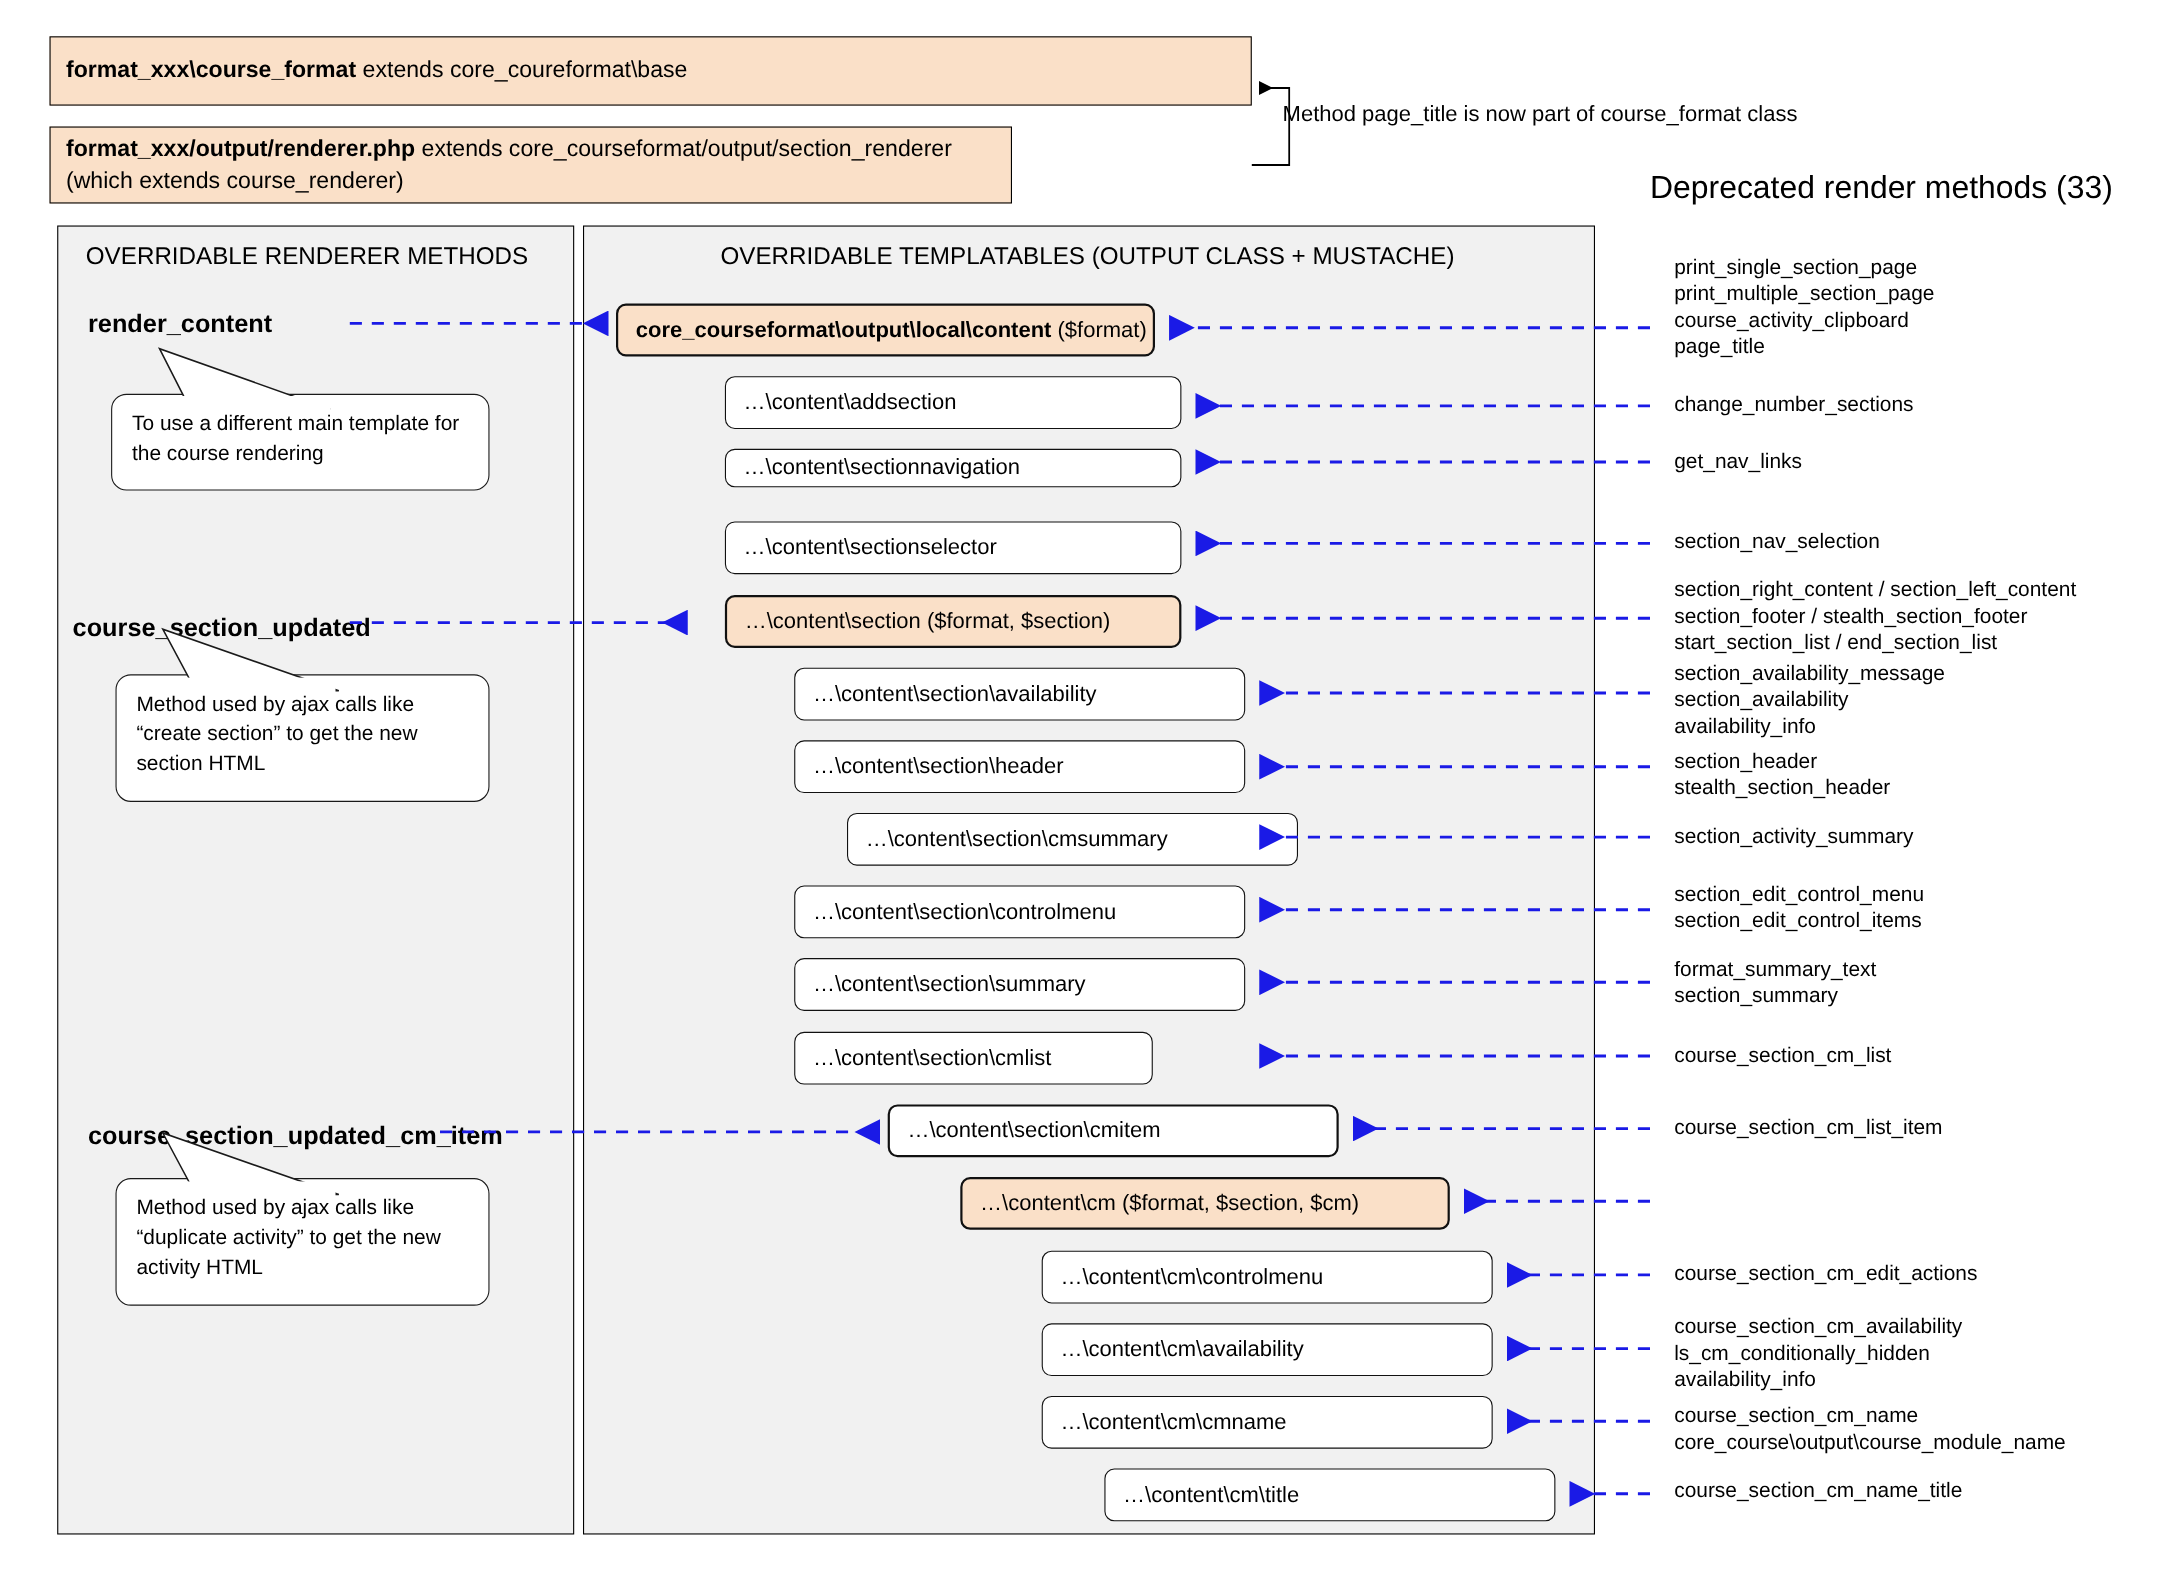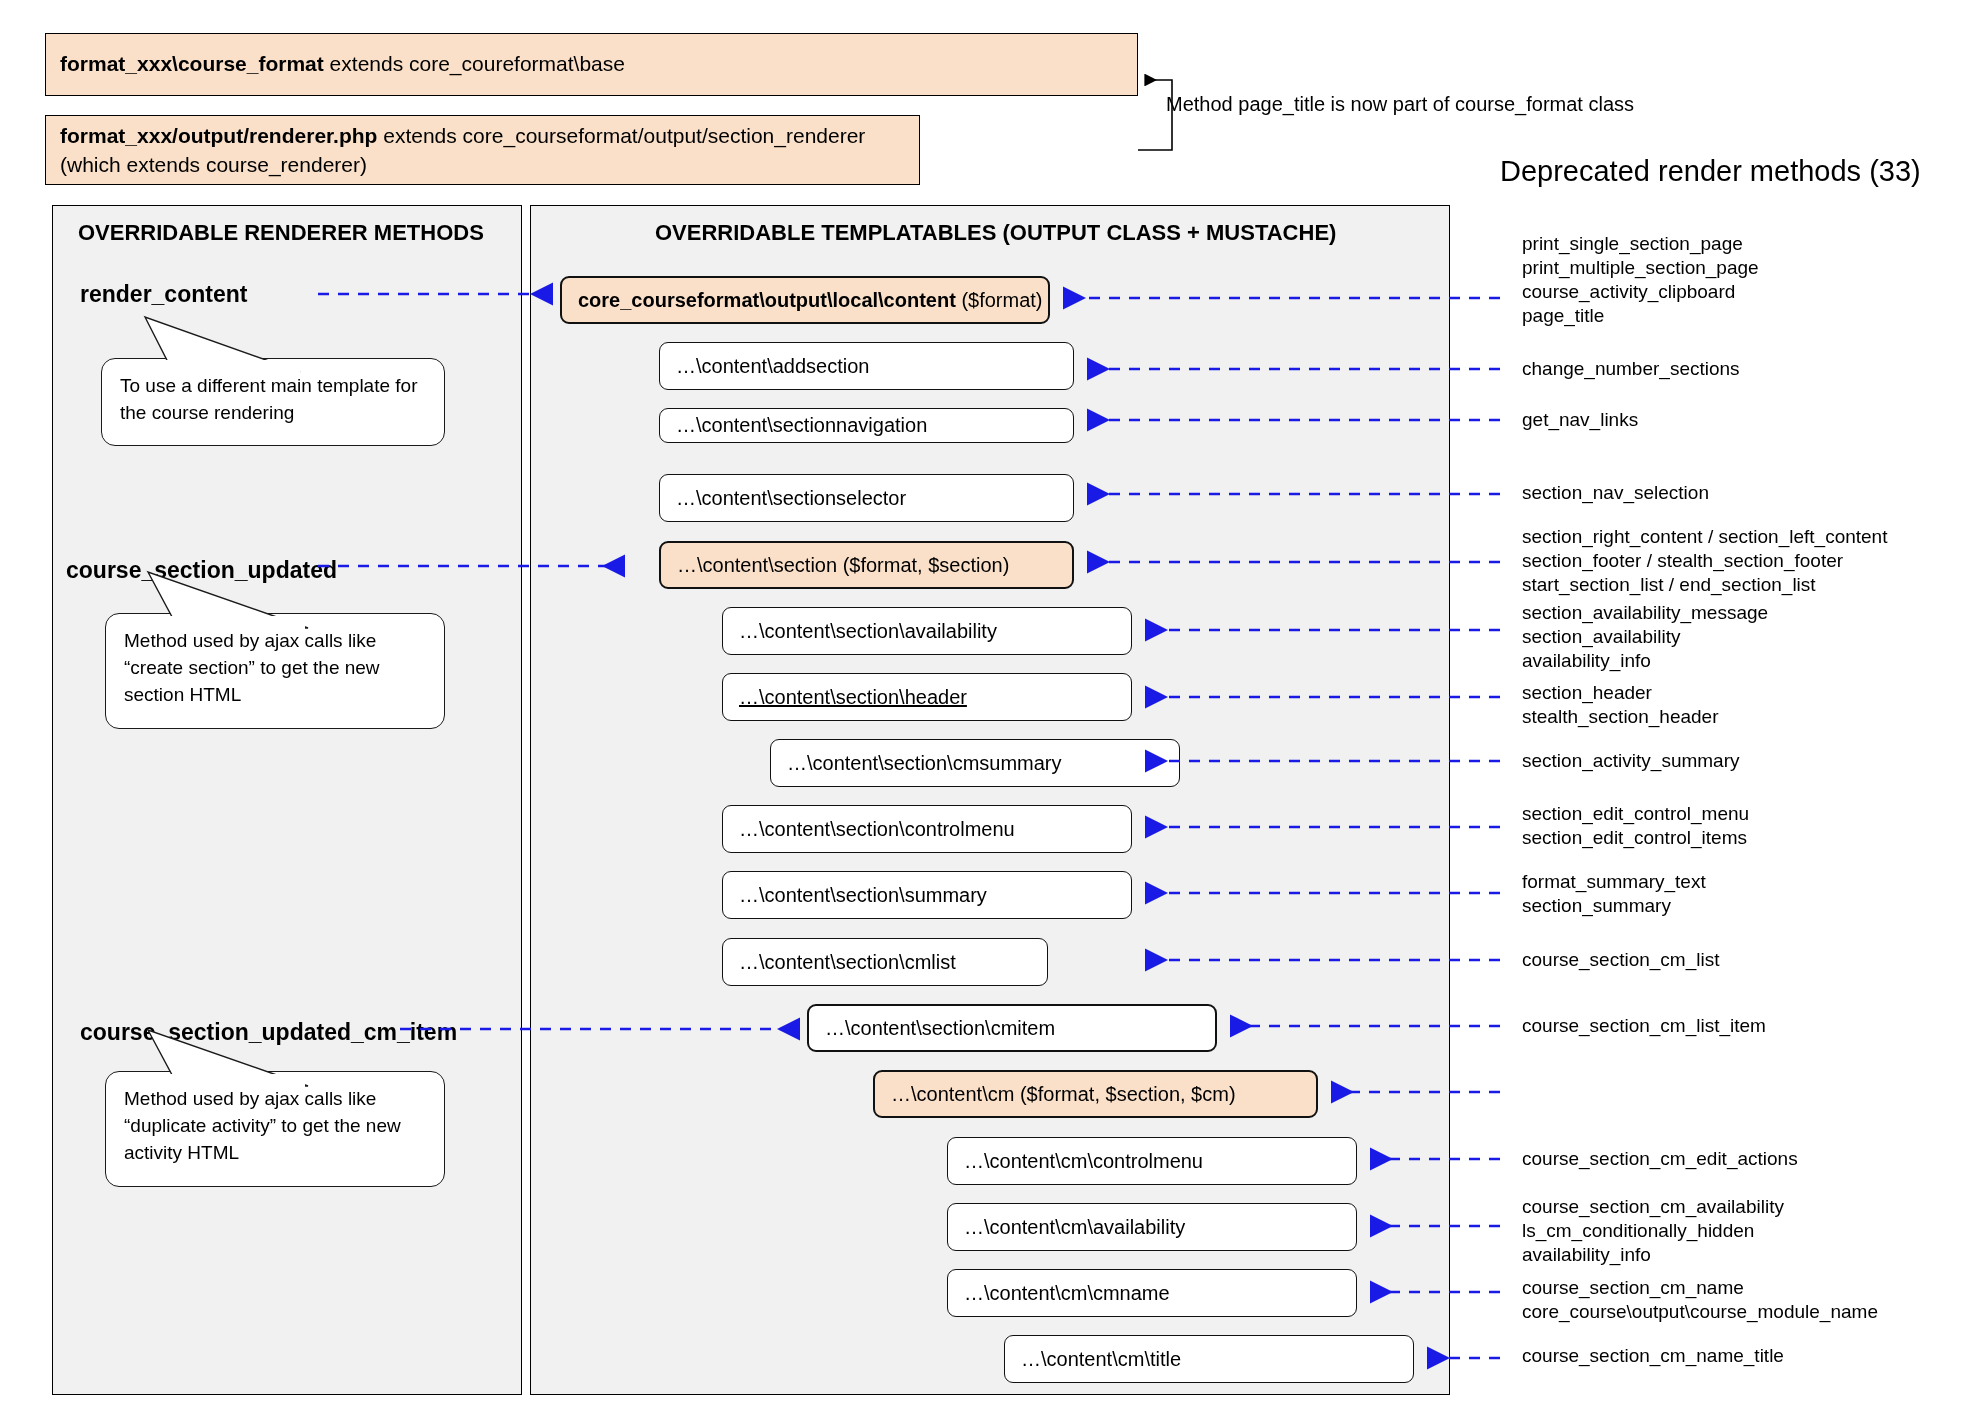--- a/index.html
+++ b/index.html
@@ -50,21 +50,21 @@
   .panel {
     position: absolute;
     background: #f1f1f1;
     border: 1px solid #000;
   }
   .panel-left  { left: 52px;  top: 205px; width: 470px;  height: 1190px; }
   .panel-mid   { left: 530px; top: 205px; width: 920px;  height: 1190px; }
 
   .panel-title {
     position: absolute;
-    font-weight: bold;
+    font-weight: normal;
     font-size: 22px;
     white-space: nowrap;
   }
   .panel-title.left { left: 78px;  top: 220px; }
   .panel-title.mid  { left: 655px; top: 220px; }
 
   
   .method-label {
     position: absolute;
     font-weight: bold;
@@ -168,21 +168,21 @@
   </div>
 
   <div class="tbox accent" style="left:659px; top:541px; width:415px; height:48px;">
     <span>…\content\section ($format, $section)</span>
   </div>
 
   <div class="tbox" style="left:722px; top:607px; width:410px; height:48px;">
     <span>…\content\section\availability</span>
   </div>
 
-  <div class="tbox" style="left:722px; top:673px; width:410px; height:48px;text-decoration:underline;">
+  <div class="tbox" style="left:722px; top:673px; width:410px; height:48px;">
     <span>…\content\section\header</span>
   </div>
 
   <div class="tbox" style="left:722px; top:739px; width:410px; height:48px;margin-left:48px;">
     <span>…\content\section\cmsummary</span>
   </div>
 
   <div class="tbox" style="left:722px; top:805px; width:410px; height:48px;">
     <span>…\content\section\controlmenu</span>
   </div>

